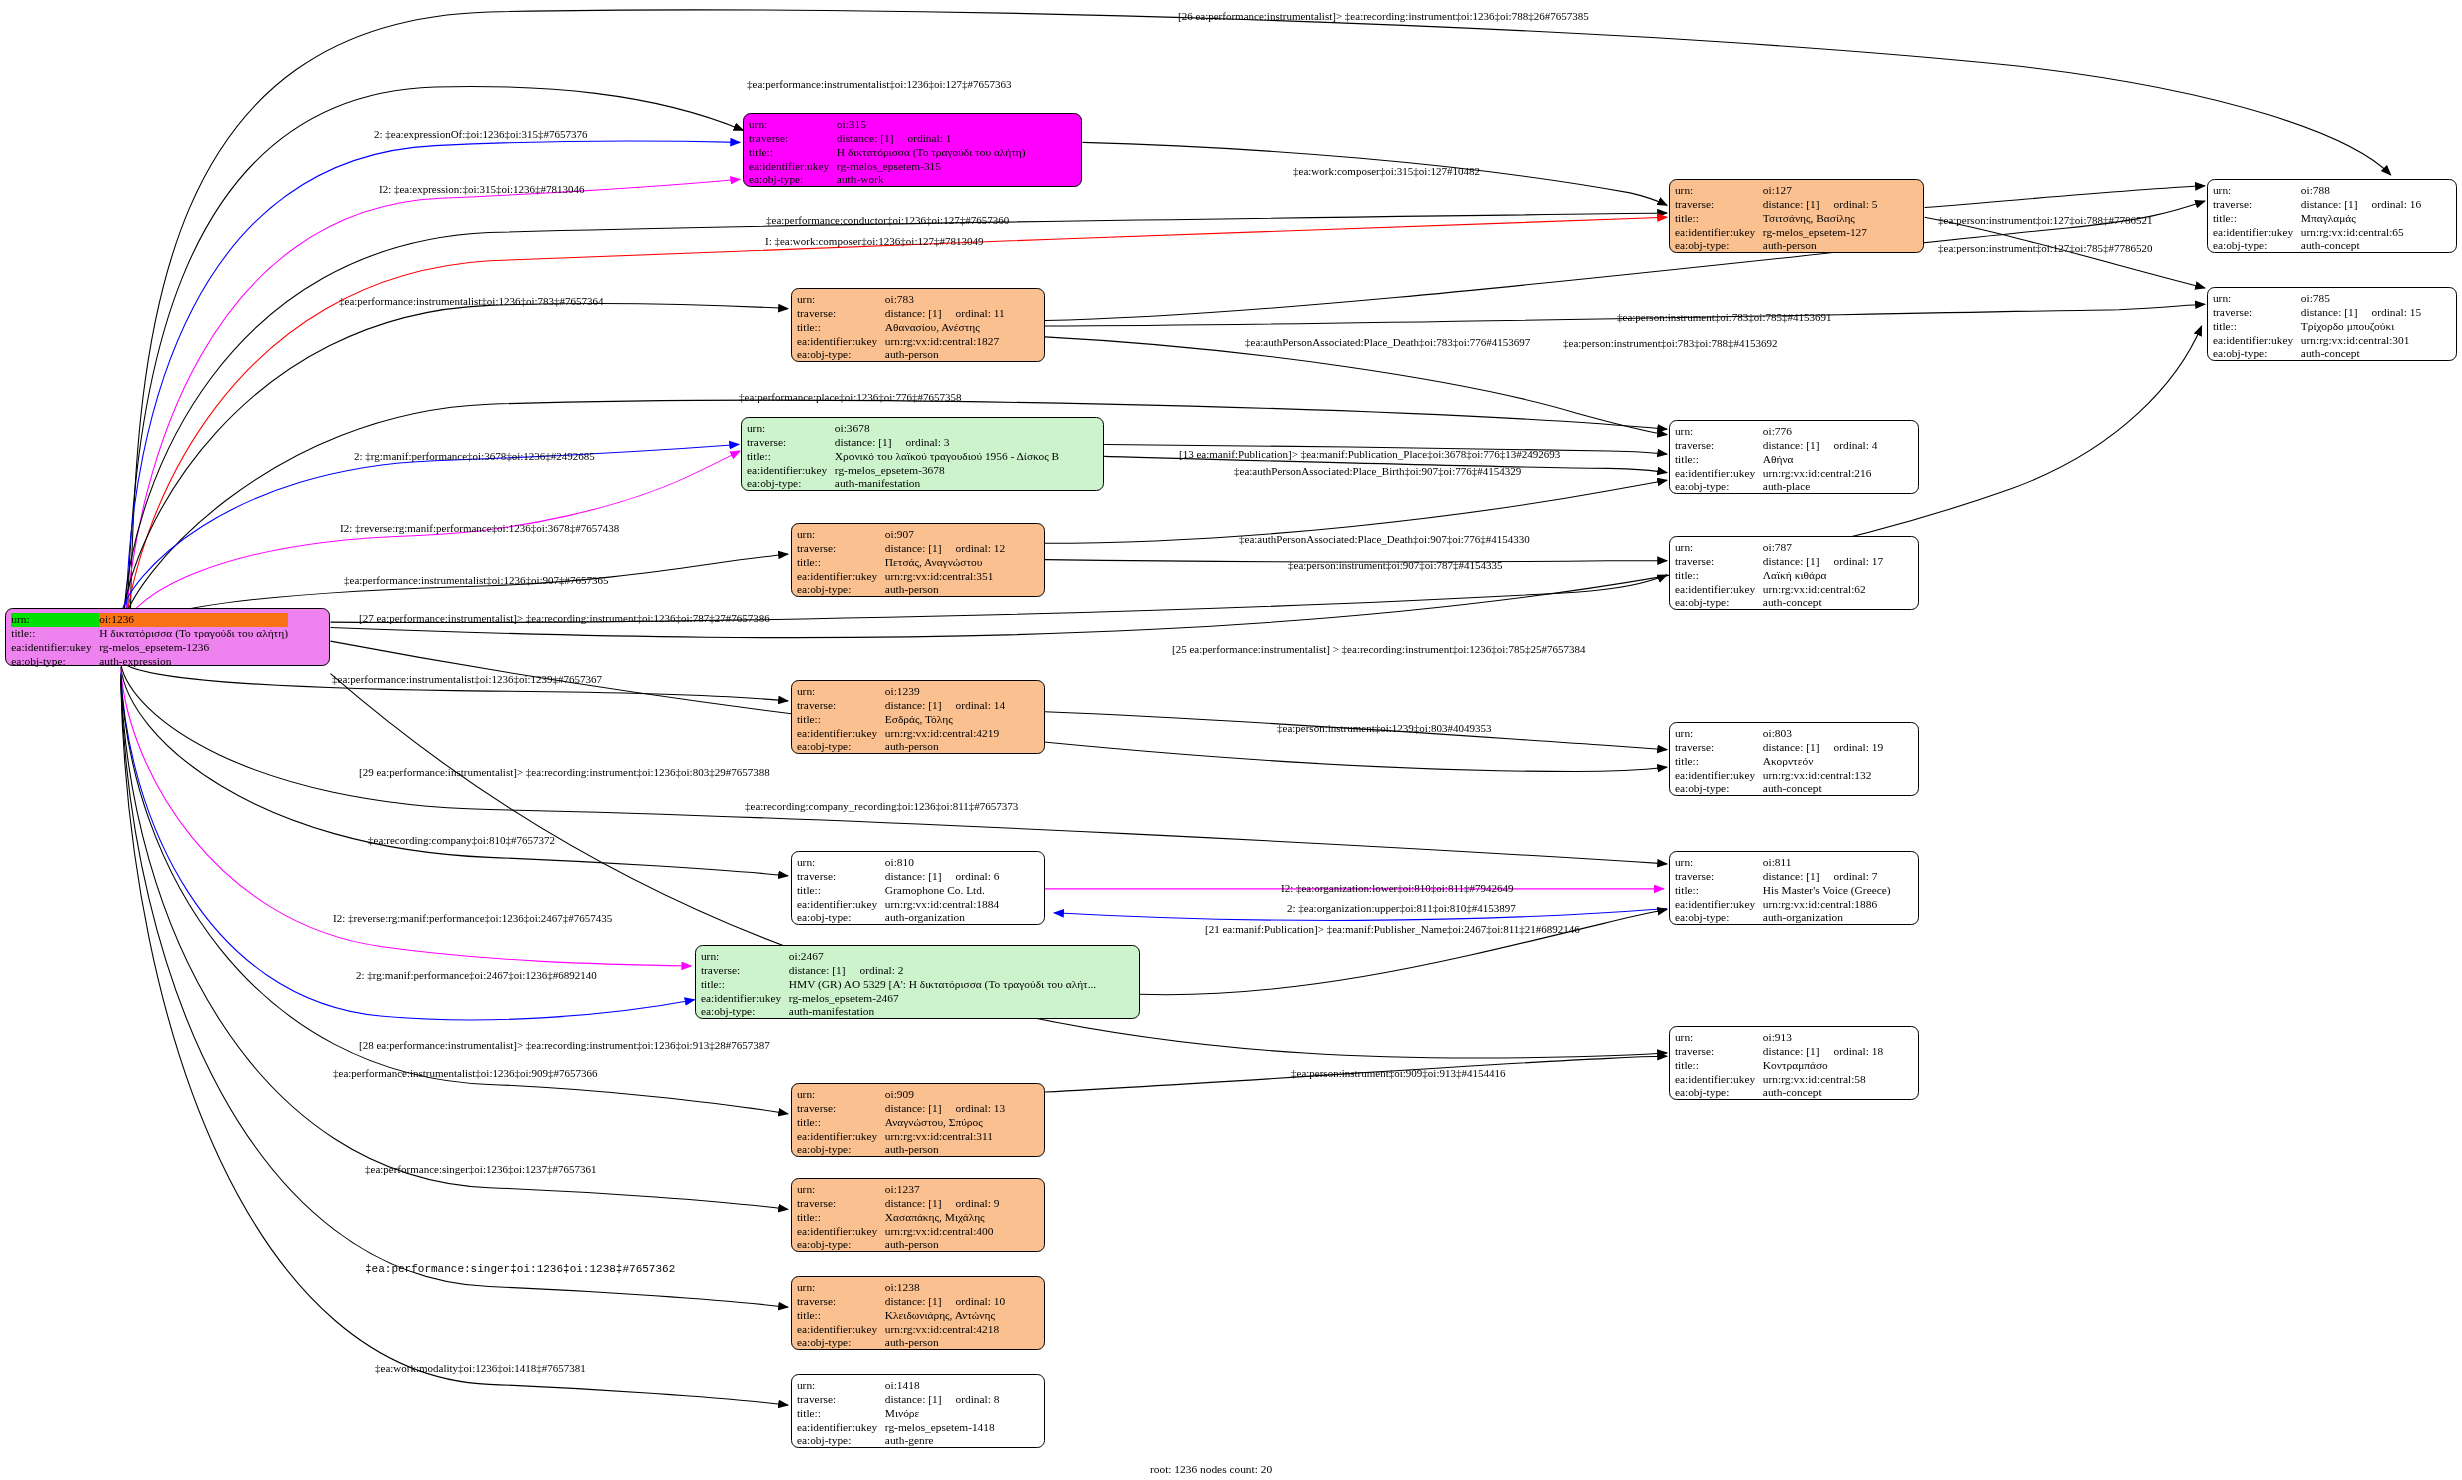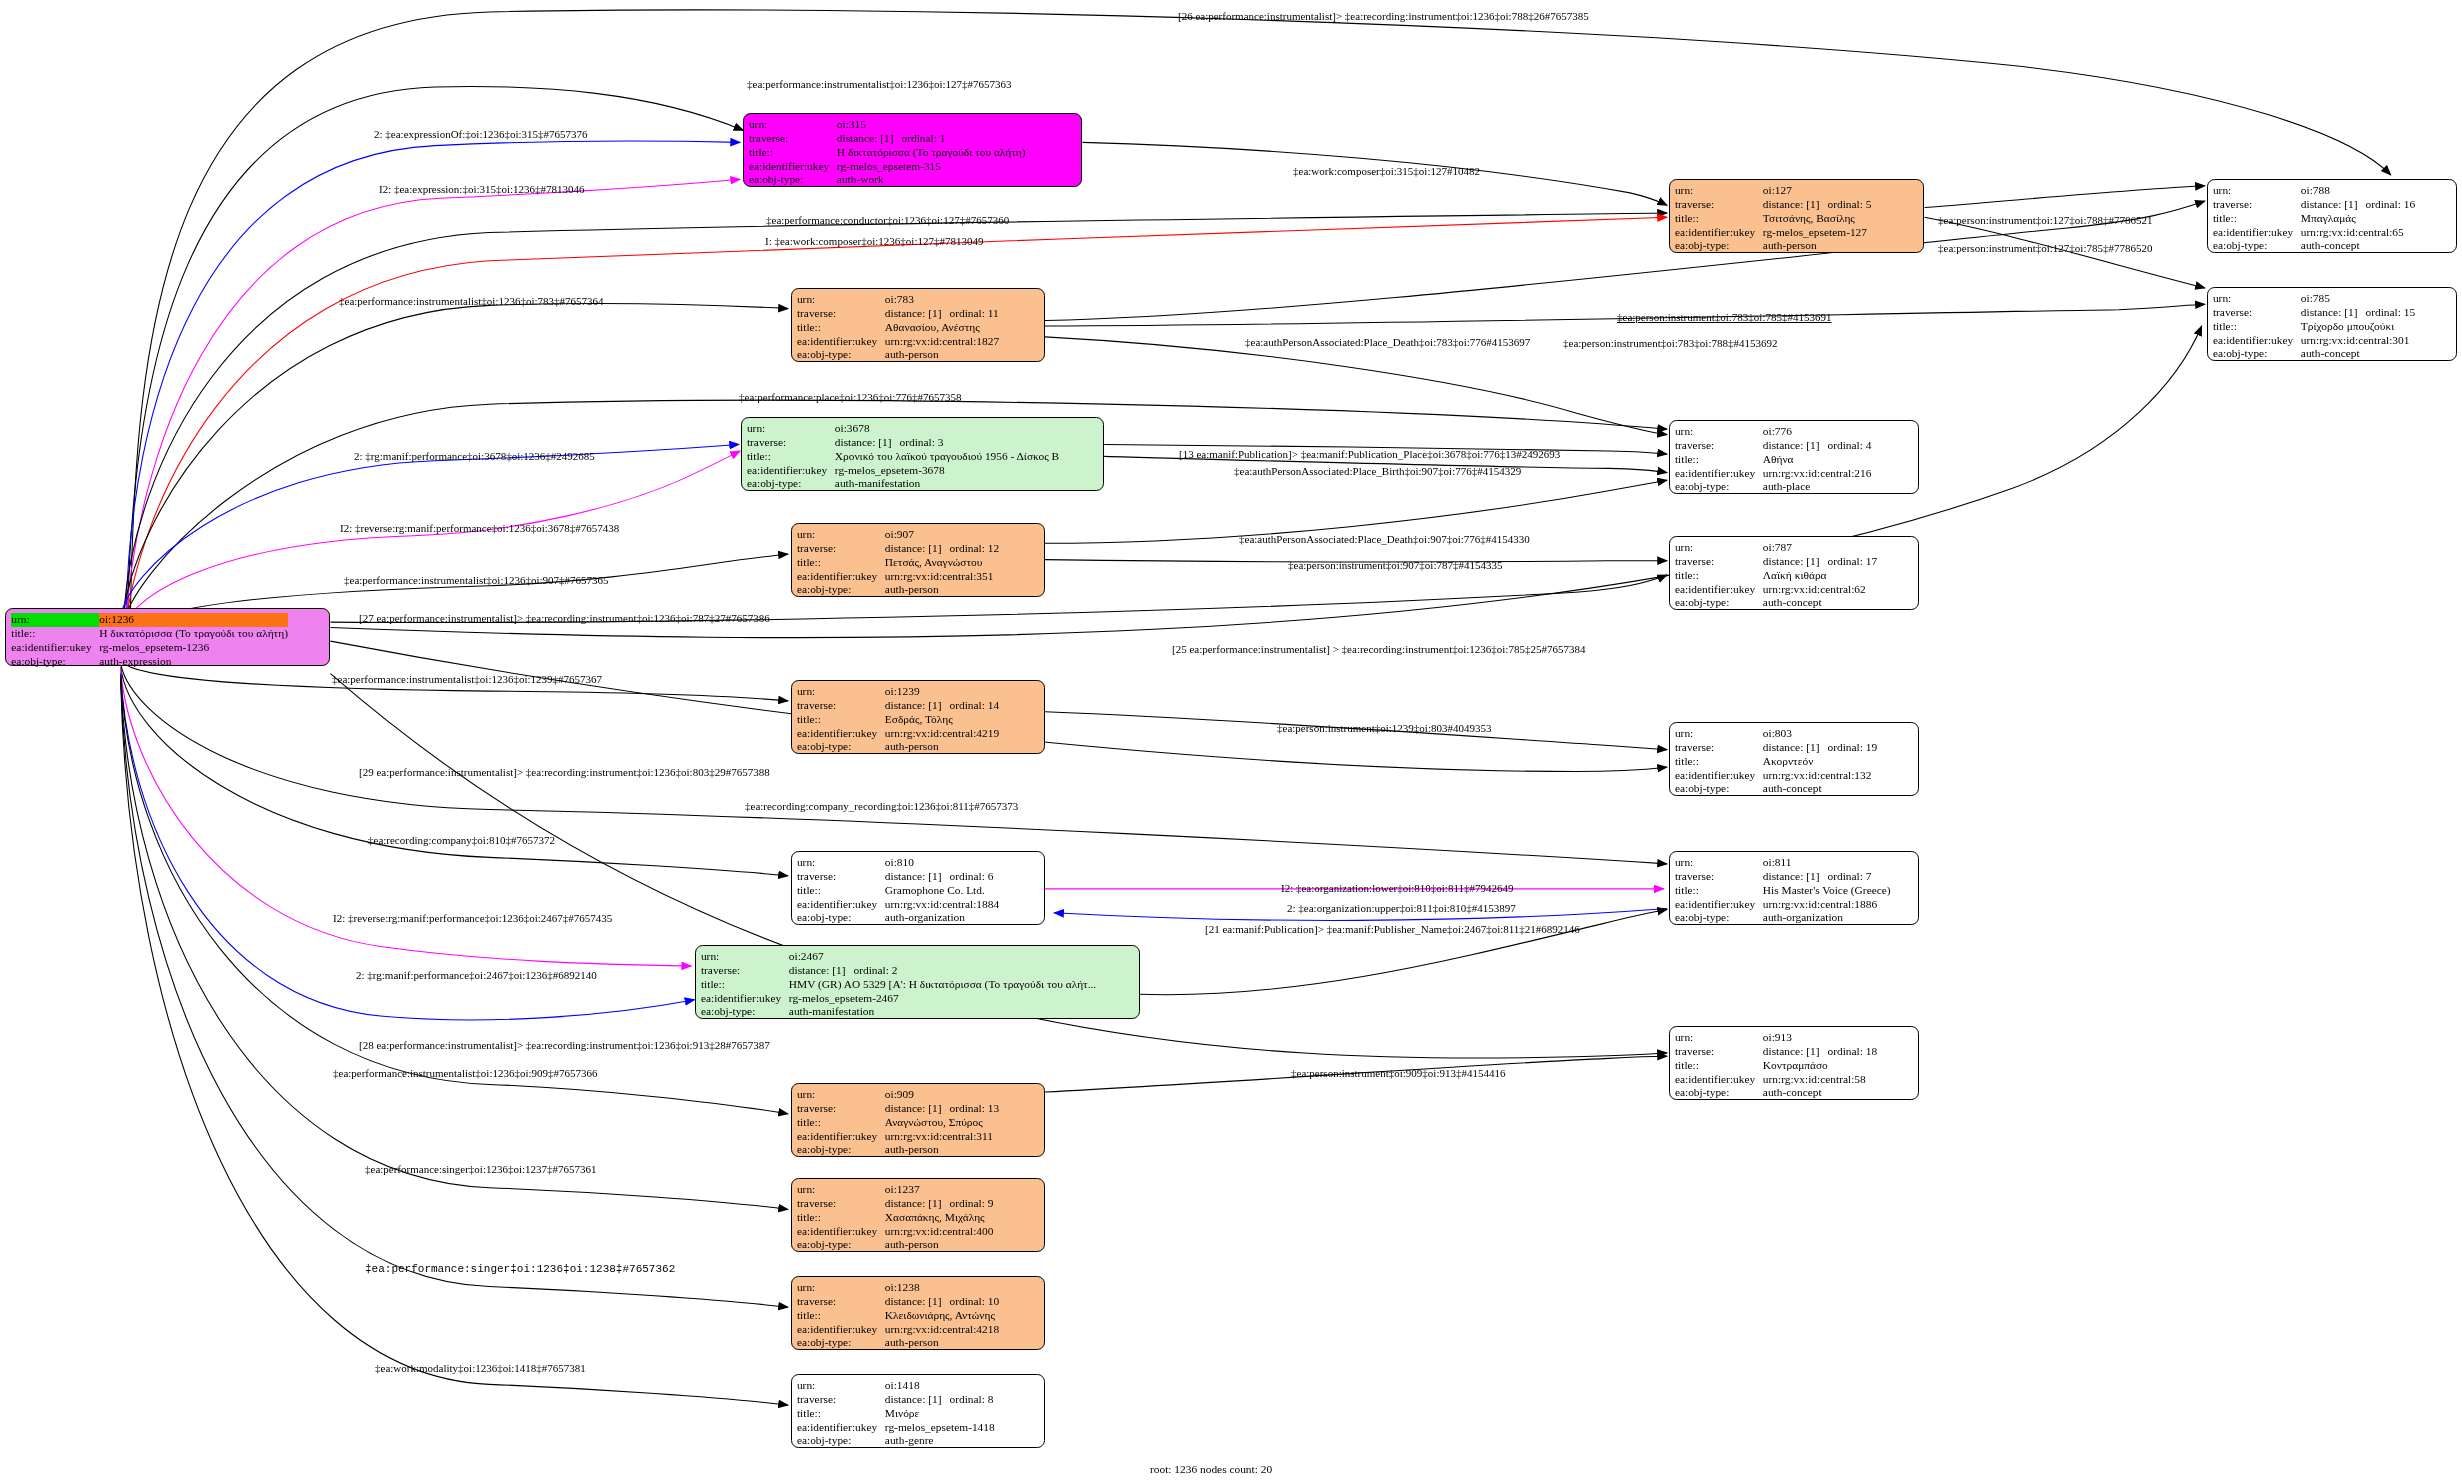--- a/index.html
+++ b/index.html
@@ -38,21 +38,21 @@
     line-height:1.12;
   }
   .node td.k{padding-right:7.6px;}
   .node.person{background:#fac090;}
   .node.manifestation{background:#ccf3cc;}
   .node.work{background:#ff00ff;}
   .node.plain{background:#ffffff;}
   .node.root{background:#ee82ee;}
   .node.root td.hl{background:#f97316;}
   .node.root td.hlk{background:#00e000;}
-  .ord{padding-left:8px;margin-top:20px;}
+  .ord{padding-left:14px;margin-top:20px;}
   .footer{
     position:absolute;
     font-family:"Liberation Serif", serif;
     font-size:11.4px;
     color:#000;
     white-space:nowrap;
   }
 </style>
 </head>
 <body>
@@ -640,21 +640,21 @@
       <div class="elabel" style="left: 747px; top: 79px; color: rgb(0, 0, 0);">‡ea:performance:instrumentalist‡oi:1236‡oi:127‡#7657363</div>
       <div class="elabel" style="left: 374px; top: 129px; color: rgb(0, 0, 0);">2: ‡ea:expressionOf:‡oi:1236‡oi:315‡#7657376</div>
       <div class="elabel" style="left: 379px; top: 184px; color: rgb(0, 0, 0);">I2: ‡ea:expression:‡oi:315‡oi:1236‡#7813046</div>
       <div class="elabel" style="left: 1293px; top: 166px; color: rgb(0, 0, 0);">‡ea:work:composer‡oi:315‡oi:127#10482</div>
       <div class="elabel" style="left: 766px; top: 215px; color: rgb(0, 0, 0);">‡ea:performance:conductor‡oi:1236‡oi:127‡#7657360</div>
       <div class="elabel" style="left: 765px; top: 236px; color: rgb(0, 0, 0);">I: ‡ea:work:composer‡oi:1236‡oi:127‡#7813049</div>
       <div class="elabel" style="left: 1938px; top: 215px; color: rgb(0, 0, 0);">‡ea:person:instrument‡oi:127‡oi:788‡#7786521</div>
       <div class="elabel" style="left: 1938px; top: 243px; color: rgb(0, 0, 0);">‡ea:person:instrument‡oi:127‡oi:785‡#7786520</div>
       <div class="elabel" style="left: 339px; top: 296px; color: rgb(0, 0, 0);">‡ea:performance:instrumentalist‡oi:1236‡oi:783‡#7657364</div>
       <div class="elabel" style="left: 1563px; top: 291px; color: rgb(0, 0, 0); margin-top: 47px;">‡ea:person:instrument‡oi:783‡oi:788‡#4153692</div>
-      <div class="elabel" style="left: 1617px; top: 312px; color: rgb(0, 0, 0); text-decoration: underline;">‡ea:person:instrument‡oi:783‡oi:785‡#4153691</div>
+      <div class="elabel" style="left: 1617px; top: 312px; color: rgb(0, 0, 0);">‡ea:person:instrument‡oi:783‡oi:785‡#4153691</div>
       <div class="elabel" style="left: 1245px; top: 337px; color: rgb(0, 0, 0);">‡ea:authPersonAssociated:Place_Death‡oi:783‡oi:776#4153697</div>
       <div class="elabel" style="left: 739px; top: 392px; color: rgb(0, 0, 0);">‡ea:performance:place‡oi:1236‡oi:776‡#7657358</div>
       <div class="elabel" style="left: 354px; top: 451px; color: rgb(0, 0, 0);">2: ‡rg:manif:performance‡oi:3678‡oi:1236‡#2492685</div>
       <div class="elabel" style="left: 1148px; top: 449px; color: rgb(0, 0, 0); padding-left: 31px;">[13 ea:manif:Publication]&gt; ‡ea:manif:Publication_Place‡oi:3678‡oi:776‡13#2492693</div>
       <div class="elabel" style="left: 1234px; top: 466px; color: rgb(0, 0, 0);">‡ea:authPersonAssociated:Place_Birth‡oi:907‡oi:776‡#4154329</div>
       <div class="elabel" style="left: 340px; top: 523px; color: rgb(0, 0, 0);">I2: ‡reverse:rg:manif:performance‡oi:1236‡oi:3678‡#7657438</div>
       <div class="elabel" style="left: 1239px; top: 534px; color: rgb(0, 0, 0);">‡ea:authPersonAssociated:Place_Death‡oi:907‡oi:776‡#4154330</div>
       <div class="elabel" style="left: 344px; top: 575px; color: rgb(0, 0, 0);">‡ea:performance:instrumentalist‡oi:1236‡oi:907‡#7657365</div>
       <div class="elabel" style="left: 1288px; top: 560px; color: rgb(0, 0, 0);">‡ea:person:instrument‡oi:907‡oi:787‡#4154335</div>
       <div class="elabel" style="left: 359px; top: 613px; color: rgb(0, 0, 0); text-align: right;">[27 ea:performance:instrumentalist]&gt; ‡ea:recording:instrument‡oi:1236‡oi:787‡27#7657386</div>

